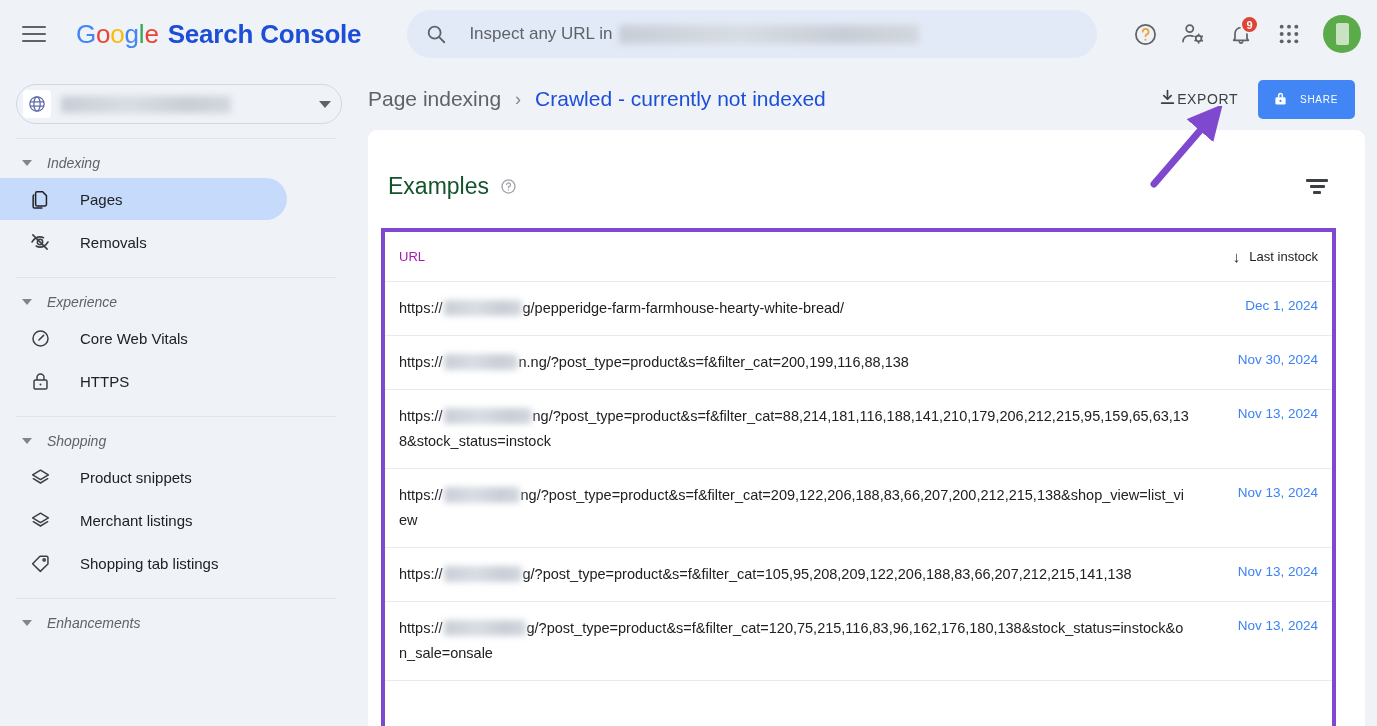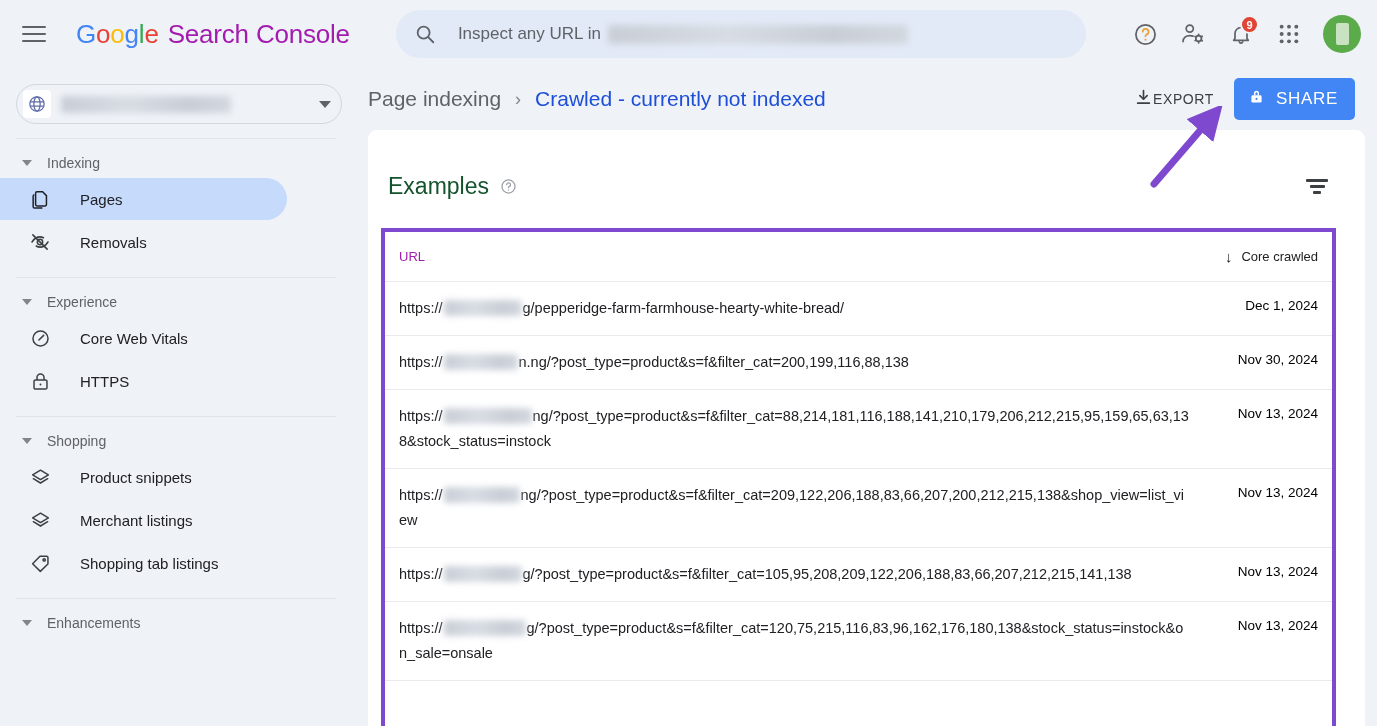--- a/index.html
+++ b/index.html
@@ -23,21 +23,21 @@
   .hamburger span { display: block; width: 24px; height: 2px; background: #5f6368; border-radius: 1px; }
 
   .brand { margin-left: 22px; font-size: 26px; letter-spacing: -0.2px; white-space: nowrap;
            display: flex; align-items: baseline; }
   .brand .g1 { color: #4285F4; }
   .brand .o1 { color: #EA4335; }
   .brand .o2 { color: #FBBC05; }
   .brand .g2 { color: #4285F4; }
   .brand .l1 { color: #34A853; }
   .brand .e1 { color: #EA4335; }
-  .brand .sc { color: #a21caf; margin-left: 9px; font-weight: 400; }
+  .brand .sc { color: #1d4ed8; margin-left: 9px; font-weight: 700; }
 
   .searchwrap { margin-left: 46px; width: 690px; }
   .searchbox {
     height: 48px; background: #e3eaf7; border-radius: 26px;
     display: flex; align-items: center; padding: 0 18px;
     cursor: text;
   }
   .search-icon { width: 22px; height: 22px; flex: 0 0 auto; color: #5f6368; }
   .search-text { margin-left: 22px; font-size: 17px; color: #5f6368; white-space: nowrap;
                  display: flex; align-items: center; }
@@ -73,21 +73,21 @@
     display: flex; align-items: center; padding: 0 10px 0 6px; cursor: pointer; background: #eff2f7;
   }
   .globe-wrap { width: 28px; height: 28px; background: #fff; border-radius: 4px;
                 display: flex; align-items: center; justify-content: center; flex: 0 0 auto; }
   .redact.s2 { width: 170px; height: 17px; margin-left: 10px; }
   .caret { margin-left: auto; width: 0; height: 0; border-left: 6px solid transparent;
            border-right: 6px solid transparent; border-top: 7px solid #5f6368; }
 
   .divider { height: 1px; background: #dfe3ea; margin: 14px 24px 10px 16px; }
   .group-title { display: flex; align-items: center; padding: 6px 0 6px 22px; font-size: 14px;
-                 color: #5f6368; cursor: pointer; }
+                 color: #5f6368; cursor: pointer; font-style: italic; }
   .tri { width: 0; height: 0; border-left: 5px solid transparent; border-right: 5px solid transparent;
          border-top: 6px solid #80868b; margin-right: 15px; flex: 0 0 auto; }
   .navitem {
     display: flex; align-items: center; height: 42px; margin: 1px 73px 1px 0;
     border-radius: 0 22px 22px 0; padding-left: 28px; cursor: pointer; color: #202124;
     font-size: 15px;
   }
   .navitem .nic { width: 24px; height: 24px; flex: 0 0 auto; color: #3c4043;
                   display: flex; align-items: center; justify-content: center; }
   .navitem .nlabel { margin-left: 28px; white-space: nowrap; }
@@ -100,21 +100,21 @@
   .crumb-sep { margin: 0 14px; color: #80868b; font-size: 18px; }
   .crumb-cur { font-size: 21px; color: #1d4ed8; white-space: nowrap; }
   .headactions { margin-left: auto; display: flex; align-items: center; gap: 10px; padding-right: 10px; }
   .export {
     display: flex; align-items: center; gap: 0; padding: 8px 10px; cursor: pointer;
     color: #3c4043; font-size: 14px; font-weight: 500; letter-spacing: 0.6px;
   }
   .share {
     display: flex; align-items: center; gap: 11px; background: #4285f4; color: #fff;
     border-radius: 5px; padding: 10px 17px 10px 14px; cursor: pointer;
-    font-size: 17px; font-weight: 500; letter-spacing: 0.7px;
+    font-size: 10px; font-weight: 500; letter-spacing: 0.7px;
   }
 
   .card {
     flex: 1 1 auto; background: #fff; border-radius: 9px 9px 0 0; margin-left: 8px;
     min-height: 0; display: flex; flex-direction: column; overflow: hidden;
   }
   .cardhead { display: flex; align-items: center; padding: 34px 34px 0 20px; height: 78px;
               flex: 0 0 78px; }
   .cardtitle { font-size: 23px; color: #14532d; }
   .helpic { margin-left: 11px; color: #9aa0a6; cursor: pointer; display: flex; }
@@ -129,21 +129,21 @@
   .tbl { border: 4px solid #7e49cf; border-bottom: none; background: #fff; height: 100%;
          display: flex; flex-direction: column; overflow: hidden; }
   .trow { display: flex; align-items: flex-start; border-bottom: 1px solid #e8eaed; padding: 0 14px; }
   .thead { height: 50px; align-items: center; flex: 0 0 50px; }
   .th-url { font-size: 13px; color: #a21caf; }
   .th-last { margin-left: auto; font-size: 13px; color: #202124; font-weight: 500;
              display: flex; align-items: center; gap: 9px; }
   .sortarrow { font-size: 15px; color: #202124; }
   .cell-url { font-size: 14.5px; color: #202124; line-height: 25px; padding: 14px 0 14px 0;
               word-break: break-all; max-width: 790px; }
-  .cell-date { margin-left: auto; font-size: 13.5px; color: #000000; padding: 16px 0 14px 14px;
+  .cell-date { margin-left: auto; font-size: 13.5px; color: #3b82f6; padding: 16px 0 14px 14px;
                white-space: nowrap; }
   .cell-url .redact { vertical-align: -3px; height: 16px; margin: 0 1px; }
 
   
   .annot { position: absolute; left: 1146px; top: 106px; width: 80px; height: 84px;
            pointer-events: none; }
 </style>
 </head>
 <body>
 
@@ -381,21 +381,21 @@
           </span>
         </div>
 
         <div class="tablezone">
           <div class="tbl">
 
             <div class="trow thead">
               <span class="th-url">URL</span>
               <span class="th-last">
                 <span class="sortarrow">↓</span>
-                <span>Core crawled</span>
+                <span>Last instock</span>
               </span>
             </div>
 
             <div class="trow">
               <span class="cell-url"><span>https://</span><i class="redact" style="width:78px"></i><span>g/pepperidge-farm-farmhouse-hearty-white-bread/</span></span>
               <span class="cell-date">Dec 1, 2024</span>
             </div>
 
             <div class="trow">
               <span class="cell-url"><span>https://</span><i class="redact" style="width:74px"></i><span>n.ng/?post_type=product&amp;s=f&amp;filter_cat=200,199,116,88,138</span></span>

